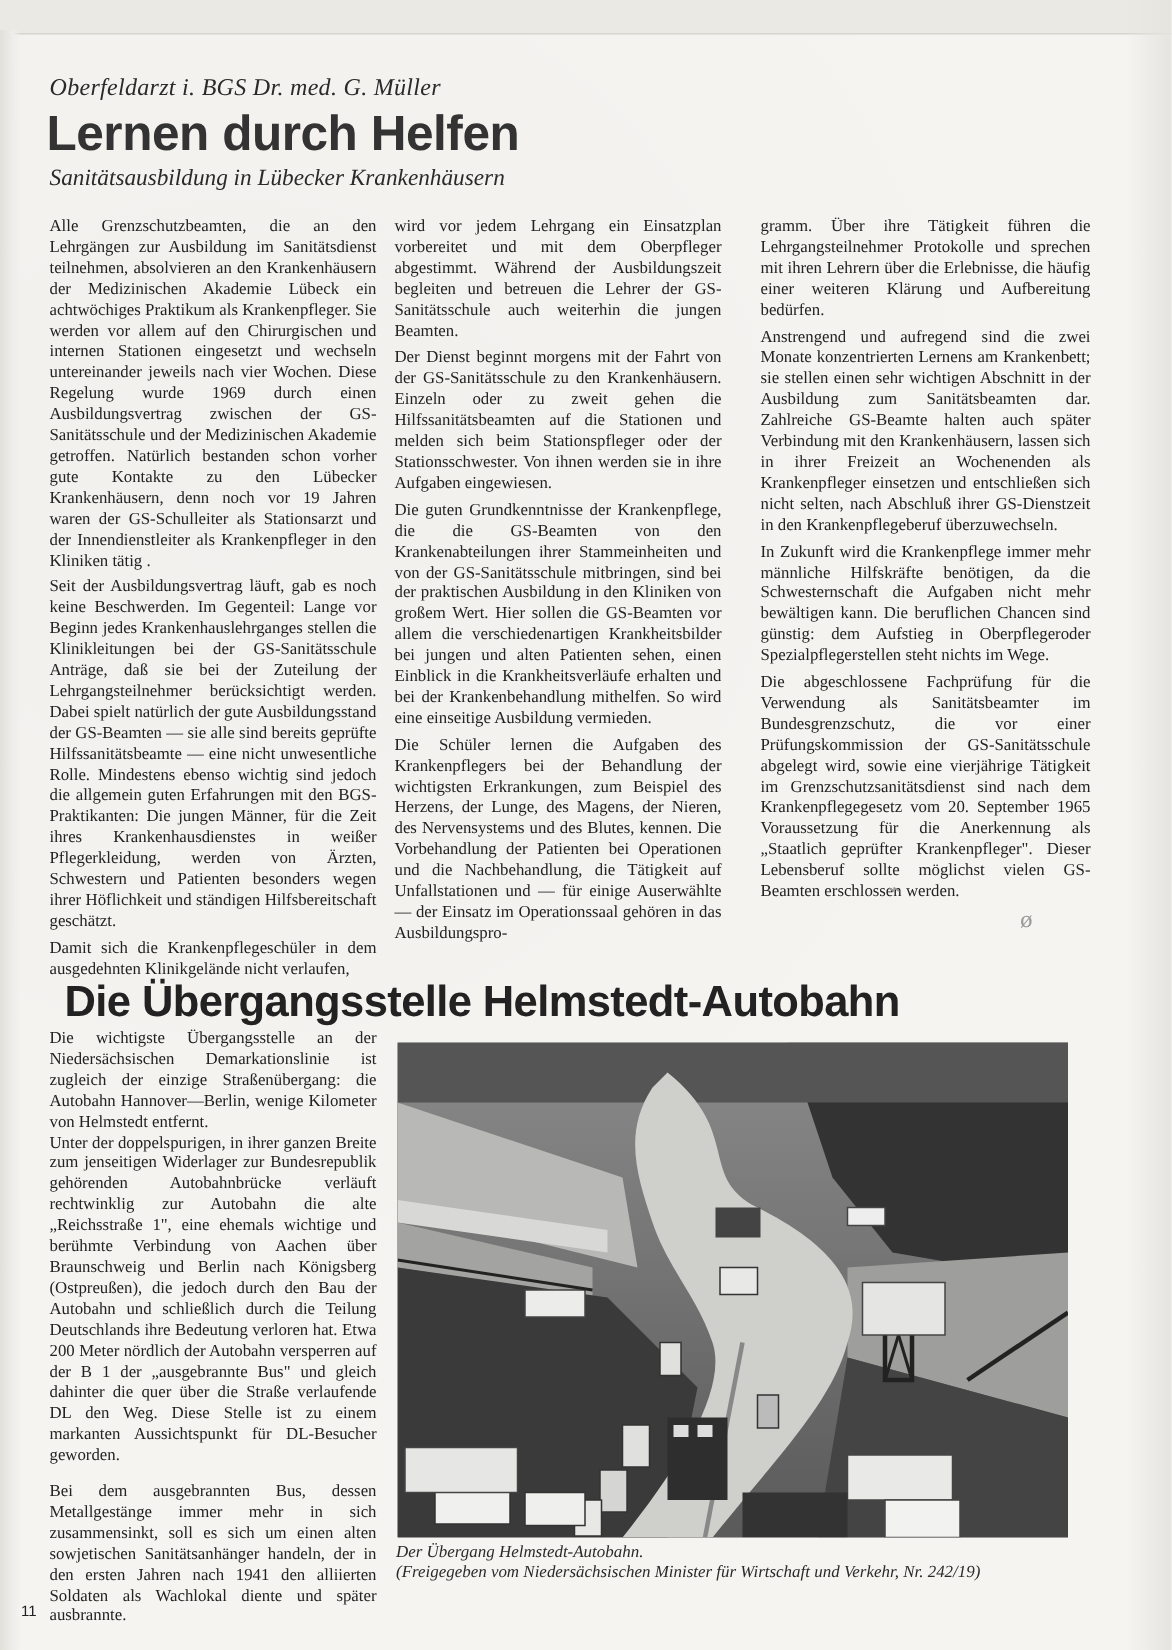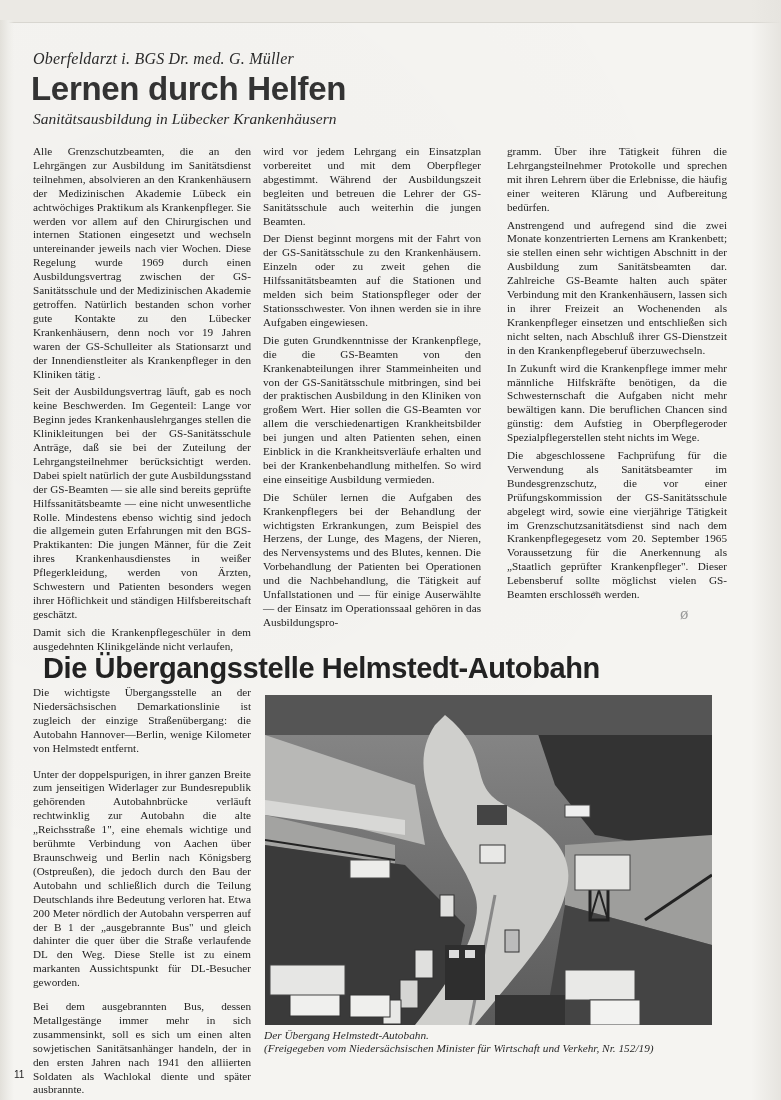--- a/index.html
+++ b/index.html
@@ -102,21 +102,21 @@
     <p>In Zukunft wird die Krankenpflege immer mehr männliche Hilfskräfte benötigen, da die Schwesternschaft die Aufgaben nicht mehr bewältigen kann. Die beruflichen Chancen sind günstig: dem Aufstieg in Oberpflegeroder Spezialpflegerstellen steht nichts im Wege.</p>
     <p>Die abgeschlossene Fachprüfung für die Verwendung als Sanitätsbeamter im Bundesgrenzschutz, die vor einer Prüfungskommission der GS-Sanitätsschule abgelegt wird, sowie eine vierjährige Tätigkeit im Grenzschutzsanitätsdienst sind nach dem Krankenpflegegesetz vom 20. September 1965 Voraussetzung für die Anerkennung als „Staatlich geprüfter Krankenpfleger". Dieser Lebensberuf sollte möglichst vielen GS-Beamten erschlossen werden.</p>
   </div>
 
   <span class="mark" style="left:592px; top:584px;">⌁</span>
   <span class="mark" style="left:680px; top:606px;">ø</span>
 
   <h2 class="title2" style="margin:12px">Die Übergangsstelle Helmstedt-Autobahn</h2>
 
   <div class="col col4">
-    <p style="margin-bottom:12px">Die wichtigste Übergangsstelle an der Niedersächsischen Demarkationslinie ist zugleich der einzige Straßenübergang: die Autobahn Hannover—Berlin, wenige Kilometer von Helmstedt entfernt.</p>
+    <p style="margin-bottom:0">Die wichtigste Übergangsstelle an der Niedersächsischen Demarkationslinie ist zugleich der einzige Straßenübergang: die Autobahn Hannover—Berlin, wenige Kilometer von Helmstedt entfernt.</p>
     <p style="margin-bottom:10px">Unter der doppelspurigen, in ihrer ganzen Breite zum jenseitigen Widerlager zur Bundesrepublik gehörenden Autobahnbrücke verläuft rechtwinklig zur Autobahn die alte „Reichsstraße 1", eine ehemals wichtige und berühmte Verbindung von Aachen über Braunschweig und Berlin nach Königsberg (Ostpreußen), die jedoch durch den Bau der Autobahn und schließlich durch die Teilung Deutschlands ihre Bedeutung verloren hat. Etwa 200 Meter nördlich der Autobahn versperren auf der B 1 der „ausgebrannte Bus" und gleich dahinter die quer über die Straße verlaufende DL den Weg. Diese Stelle ist zu einem markanten Aussichtspunkt für DL-Besucher geworden.</p>
     <p>Bei dem ausgebrannten Bus, dessen Metallgestänge immer mehr in sich zusammensinkt, soll es sich um einen alten sowjetischen Sanitätsanhänger handeln, der in den ersten Jahren nach 1941 den alliierten Soldaten als Wachlokal diente und später ausbrannte.</p>
   </div>
 
   <div class="photo">
     <svg width="447" height="330" viewBox="0 0 447 330" xmlns="http://www.w3.org/2000/svg">
       <defs>
         <linearGradient id="sky" x1="0" y1="0" x2="0" y2="1">
           <stop offset="0" stop-color="#8a8a8a"></stop>
           <stop offset="1" stop-color="#5a5a5a"></stop>
@@ -167,17 +167,17 @@
       <rect x="215" y="150" width="25" height="18" fill="#e8e8e6" stroke="#333"></rect>
       <rect x="300" y="110" width="25" height="12" fill="#eee" stroke="#444"></rect>
 
       <line x1="380" y1="225" x2="447" y2="180" stroke="#222" stroke-width="3"></line>
       <line x1="0" y1="145" x2="130" y2="165" stroke="#222" stroke-width="2"></line>
     </svg>
   </div>
 
   <div class="caption">
     <div>Der Übergang Helmstedt-Autobahn.</div>
-    <div>(Freigegeben vom Niedersächsischen Minister für Wirtschaft und Verkehr, Nr. 152/19)</div>
+    <div>(Freigegeben vom Niedersächsischen Minister für Wirtschaft und Verkehr, Nr. 242/19)</div>
   </div>
 
   <div class="pagenum">11</div>
 </div>
 
 </body></html>

